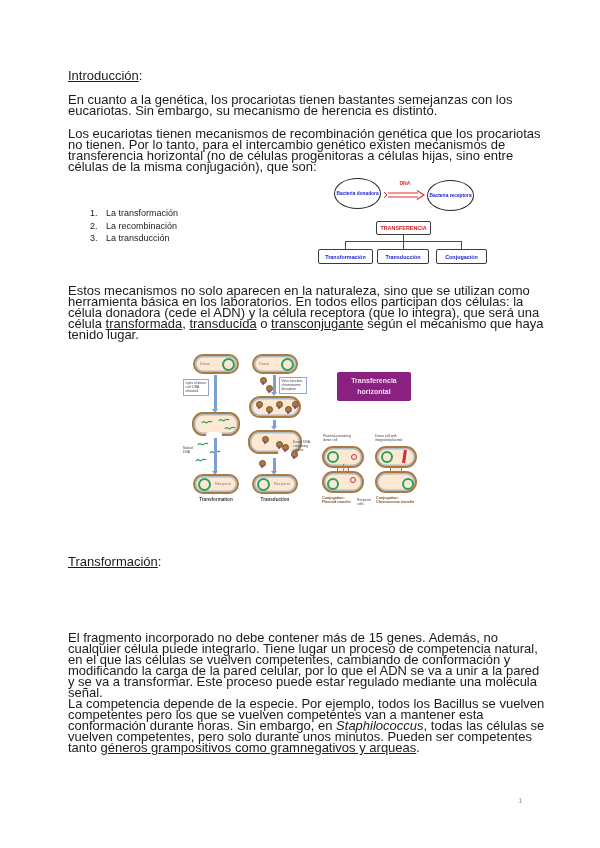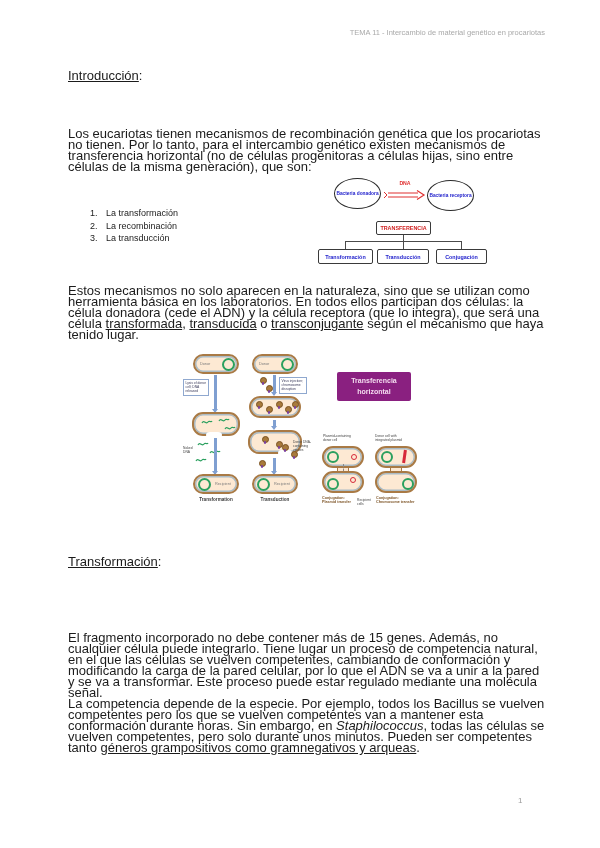--- a/index.html
+++ b/index.html
@@ -66,27 +66,27 @@
   .dashline { position:absolute; border-left:1px dashed #8a8a8a; }
   .bridge { position:absolute; width:12px; height:10px; background:#fde9d3;
             border-left:1.5px solid #a97a45; border-right:1.5px solid #a97a45; }
 </style>
 </head>
 <body>
 
 <div class="page">
 
   <div class="hdr">
-    <div>TEMA 11 - Intercambio de material genético en procariotas</div>
   </div>
 
   <div class="para" style="top:70px"><span class="u">Introducción</span><span>:</span></div>
 
-
-  <div class="para" style="top:128px">Los eucariotas tienen mecanismos de recombinación genética que los procariotas no tienen. Por lo tanto, para el intercambio genético existen mecanismos de transferencia horizontal (no de células progenitoras a células hijas, sino entre células de la misma generación), que son:</div>
+  <div class="para" style="top:94px">En cuanto a la genética, los procariotas tienen bastantes semejanzas con los eucariotas. Sin embargo, su mecanismo de herencia es distinto.</div>
+
+  <div class="para" style="top:128px">Los eucariotas tienen mecanismos de recombinación genética que los procariotas no tienen. Por lo tanto, para el intercambio genético existen mecanismos de transferencia horizontal (no de células progenitoras a células hijas, sino entre células de la misma conjugación), que son:</div>
 
   <div class="list">
     <div class="li"><span class="num">1.</span><span>La transformación</span></div>
     <div class="li"><span class="num">2.</span><span>La recombinación</span></div>
     <div class="li"><span class="num">3.</span><span>La transducción</span></div>
   </div>
 
   <div class="bactdiag">
     <div class="bact" style="left:1px;top:5px">Bacteria donadora</div>
     <div class="dnalbl">DNA</div>

